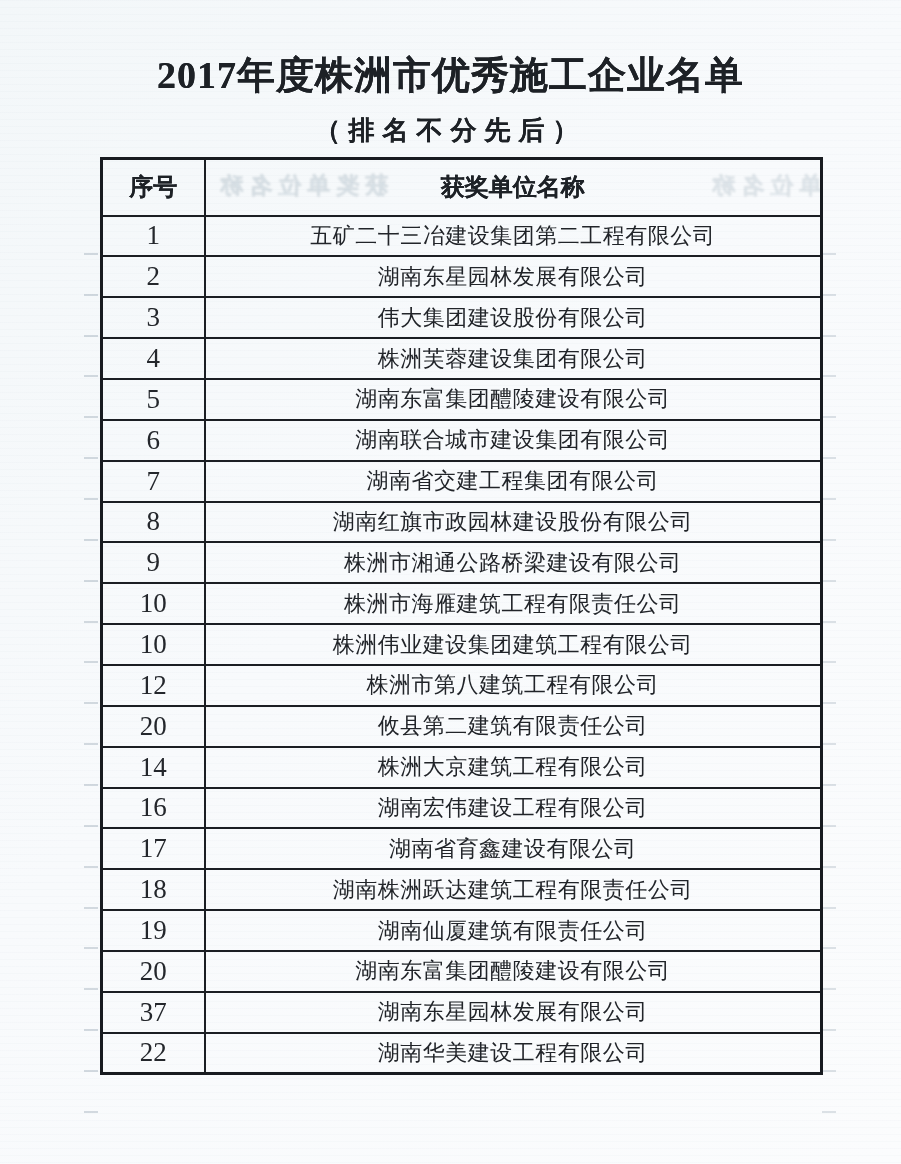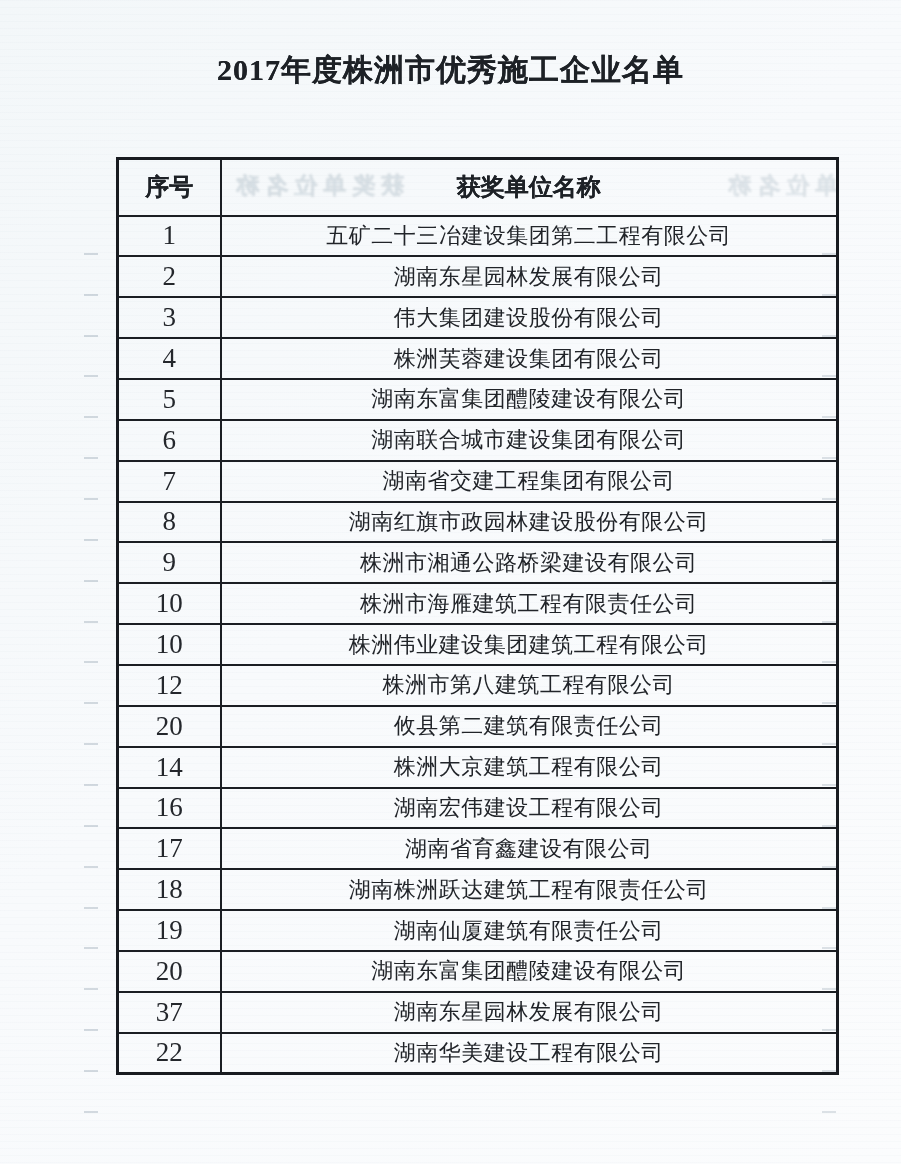--- a/index.html
+++ b/index.html
@@ -31,42 +31,42 @@
   .doc {
     position: absolute;
     inset: 0;
   }
   .title {
     position: absolute;
     top: 50px;
     left: 0;
     width: 901px;
     text-align: center;
-    font-size: 30px;
+    font-size: 38px;
     font-weight: bold;
     letter-spacing: 1px;
     color: #1d2126;
     text-shadow: 0 0 0.5px #1d2126;
   }
   .subtitle {
     position: absolute;
     top: 113px;
     left: 0;
     width: 901px;
     text-align: center;
     font-size: 26px;
     font-weight: bold;
     letter-spacing: 8px;
     color: #1d2126;
     text-shadow: 0 0 0.5px #1d2126;
   }
   table.award-table {
     position: absolute;
     top: 157px;
-    left: 116px;
+    left: 100px;
     width: 720px;
     border-collapse: collapse;
     table-layout: fixed;
     border: 3px solid #181b20;
     padding-left: 24px;
   }
   .award-table th,
   .award-table td {
     border: 2px solid #1b1e23;
     text-align: center;
@@ -132,20 +132,21 @@
 </style>
 </head>
 <body>
 
 <div class="scan-texture"></div>
 
 <div class="doc">
 
   <div class="title">2017年度株洲市优秀施工企业名单</div>
 
+  <div class="subtitle">（排名不分先后）</div>
 
   <div class="bleed-ticks left"></div>
   <div class="bleed-ticks right"></div>
 
   <table class="award-table">
     <colgroup>
       <col class="col-no">
       <col class="col-name">
     </colgroup>
     <thead>

